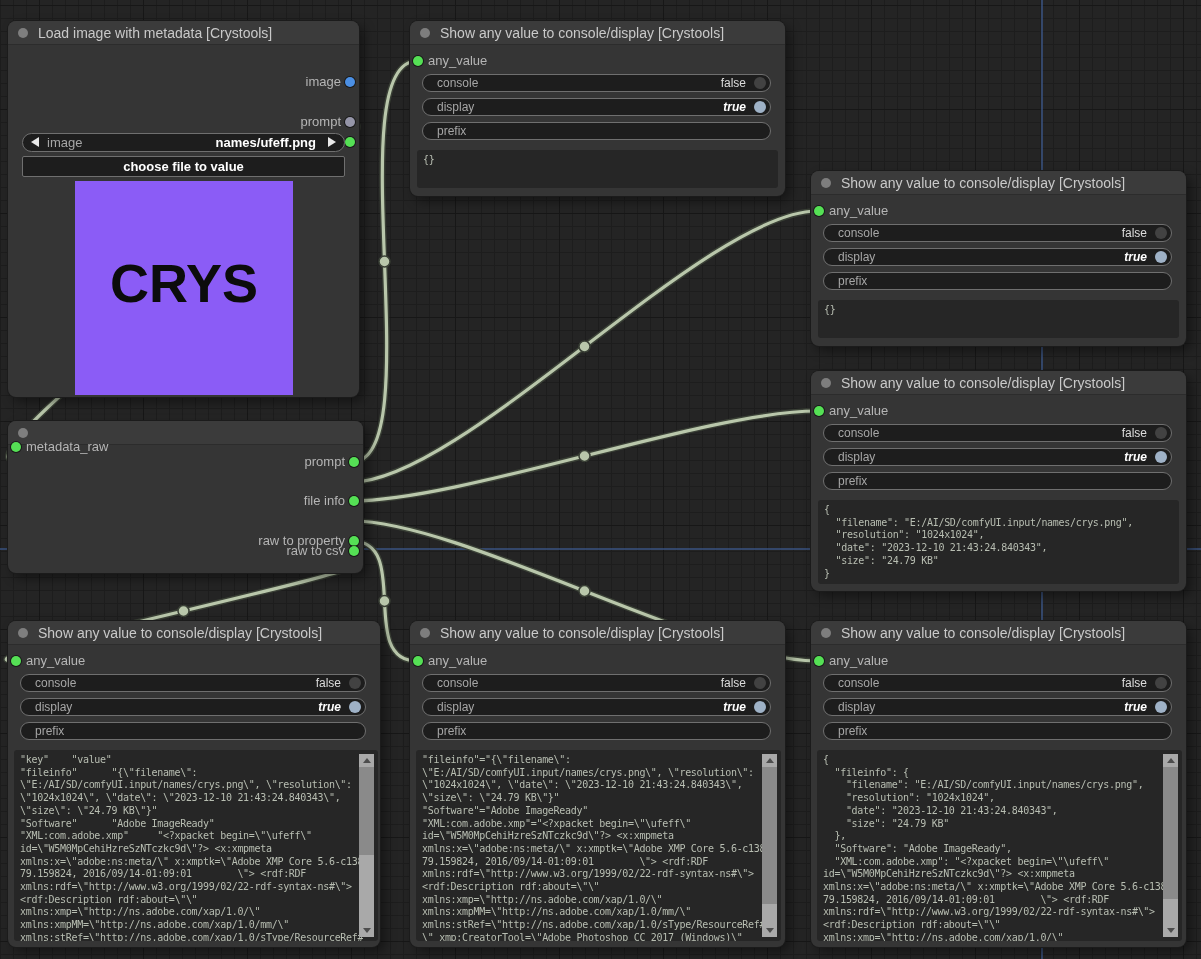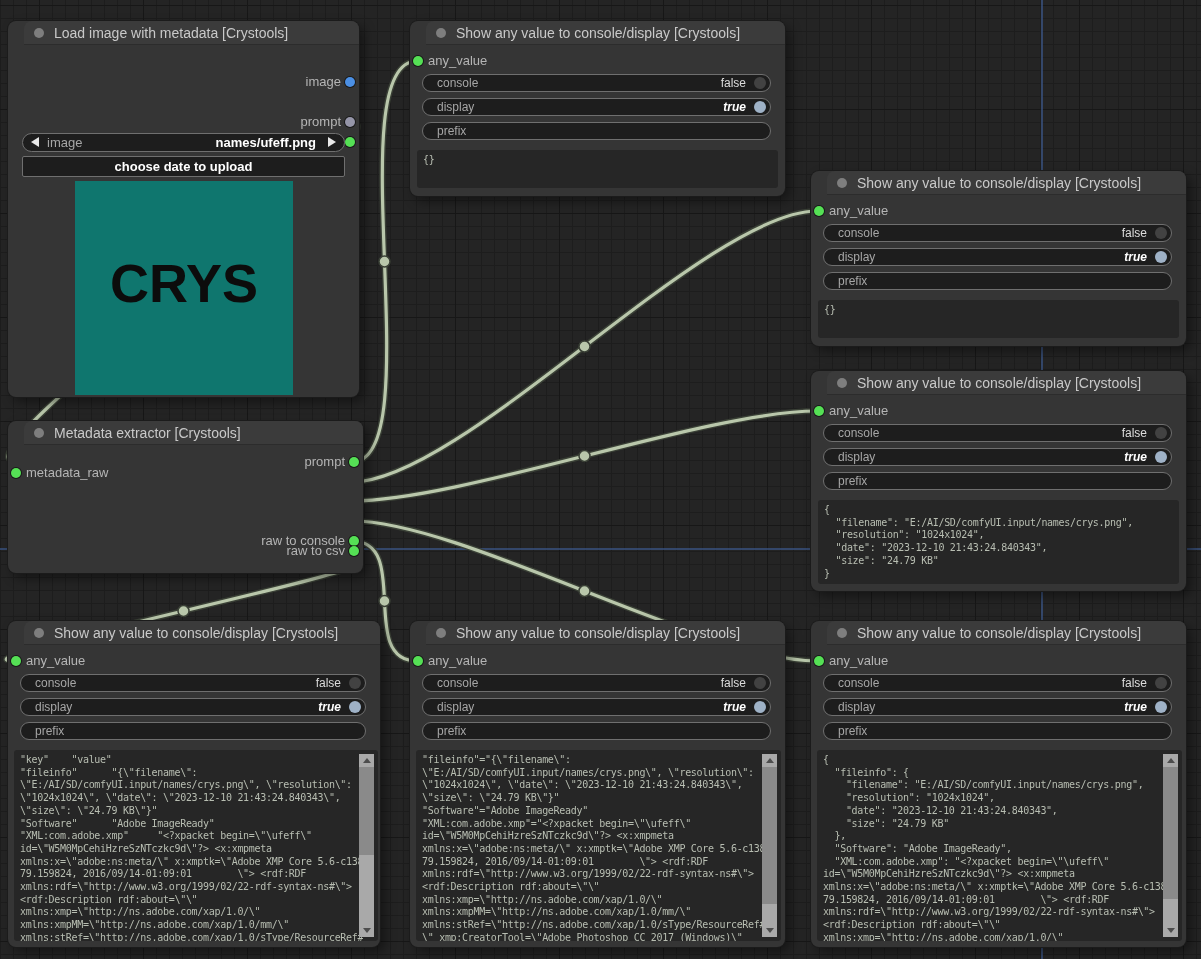--- a/index.html
+++ b/index.html
@@ -28,21 +28,21 @@
   .wire-dot   { fill: var(--link); stroke: var(--link_edge); stroke-width: 1.5; }
 
   
   .node {
     position: absolute; z-index: 3;
     background: var(--node_bg);
     border-radius: 8px;
     box-shadow: 0 0 0 1px #1b1b1b, 5px 5px 12px rgba(0,0,0,.45);
   }
   .node-header {
-    position: absolute; left: 16px; top: 0; right: 0; height: 24px;
+    position: absolute; left: 0; top: 0; right: 0; height: 24px;
     background: var(--node_header);
     border-radius: 8px 8px 0 0;
     border-bottom: 1px solid #2c2c2c;
   }
   .header-dot {
     position: absolute; left: 10px; top: 7px; width: 10px; height: 10px;
     border-radius: 50%; background: #7e7e7e;
   }
   .node-title {
     position: absolute; left: 30px; top: 0; right: 6px; height: 24px;
@@ -92,21 +92,21 @@
   .combo .c-label { position: absolute; left: 24px; color: #a6a6a6; line-height: 17px; }
   .combo .c-value { position: absolute; right: 28px; color: #ffffff; font-weight: bold; line-height: 17px; }
 
   .upload-btn {
     position: absolute; left: 14px; right: 14px; height: 21px;
     background: #1d1d1d; border: 1px solid #6f6f6f; border-radius: 2px;
     color: #ffffff; font-weight: bold; font-size: 13px; text-align: center; line-height: 19px;
   }
 
   .preview {
-    position: absolute; background: #0f766e;
+    position: absolute; background: #8b5cf6;
     display: flex; align-items: center; justify-content: center;
   }
   .preview-text {
     font-family: "Liberation Sans", sans-serif; font-weight: bold;
     font-size: 54px; color: #0c0c0c; letter-spacing: 0px; transform: translateY(-5px);
   }
 
   
   .console-box {
     position: absolute; background: #262626; border-radius: 3px;
@@ -177,41 +177,44 @@
     <div class="slot-row" style="top:111px;">
       <span class="slot-label label-out">Metadata RAW</span>
       <span class="slot-dot dot-out dot-green"></span>
     </div>
     <div class="combo" style="top:112px;">
       <span class="arrow-left"></span>
       <span class="c-label">image</span>
       <span class="c-value">names/ufeff.png</span>
       <span class="arrow-right"></span>
     </div>
-    <div class="upload-btn" style="top:135px;">choose date to upload</div>
+    <div class="upload-btn" style="top:135px;">choose file to value</div>
     <div class="preview" style="left:67px; top:160px; width:218px; height:214px;">
       <span class="preview-text">CRYS</span>
     </div>
   </div>
 
   <div class="node" style="left:8px; top:421px; width:355px; height:152px;">
     <div class="node-header">
       <div class="header-dot"></div>
-      <div class="node-title">Metadata extractor [Crystools]</div>
-    </div>
-    <div class="slot-row" style="top:42px;">
+    </div>
+    <div class="slot-row" style="top:16px;">
       <span class="slot-dot dot-in dot-green"></span>
       <span class="slot-label label-in">metadata_raw</span>
     </div>
     <div class="slot-row" style="top:31px;">
       <span class="slot-label label-out">prompt</span>
       <span class="slot-dot dot-out dot-green"></span>
     </div>
+    <div class="slot-row" style="top:70px;">
+      <span class="slot-label label-out">file info</span>
+      <span class="slot-dot dot-out dot-green"></span>
+    </div>
     <div class="slot-row" style="top:110px;">
-      <span class="slot-label label-out">raw to console</span>
+      <span class="slot-label label-out">raw to property</span>
       <span class="slot-dot dot-out dot-green"></span>
     </div>
     <div class="slot-row" style="top:120px;">
       <span class="slot-label label-out">raw to csv</span>
       <span class="slot-dot dot-out dot-green"></span>
     </div>
   </div>
 
   <div class="node" style="left:410px; top:21px; width:375px; height:175px;">
     <div class="node-header">

